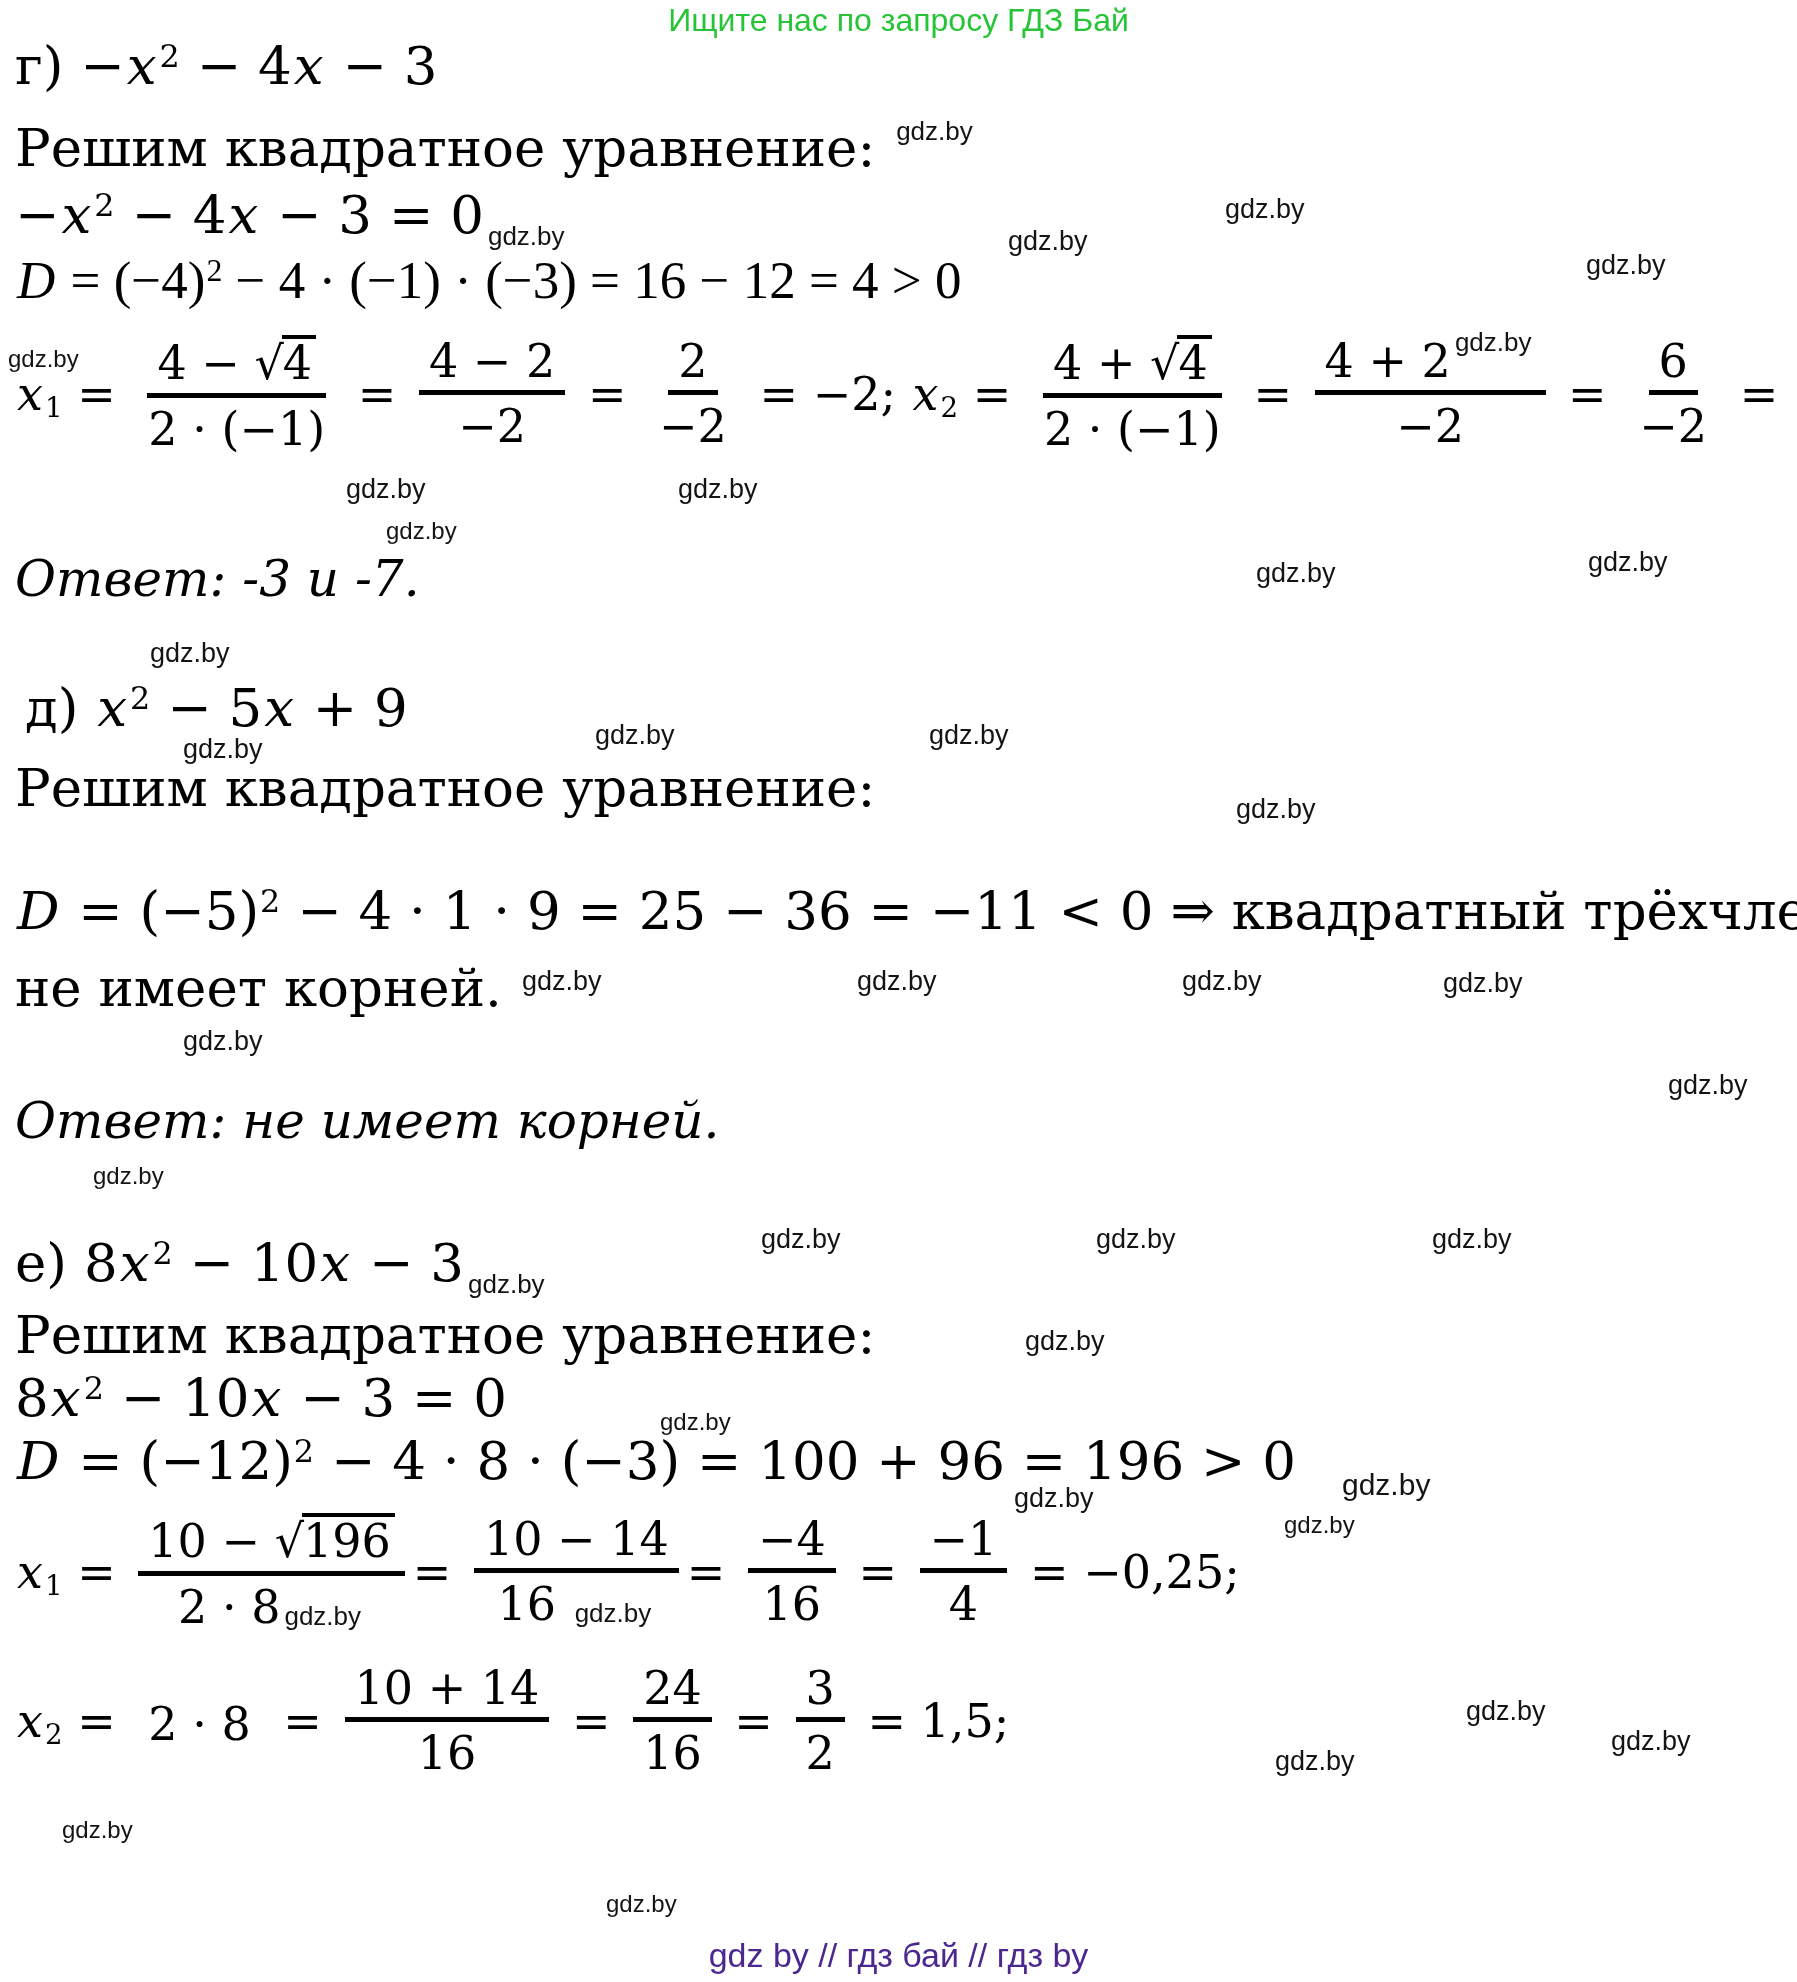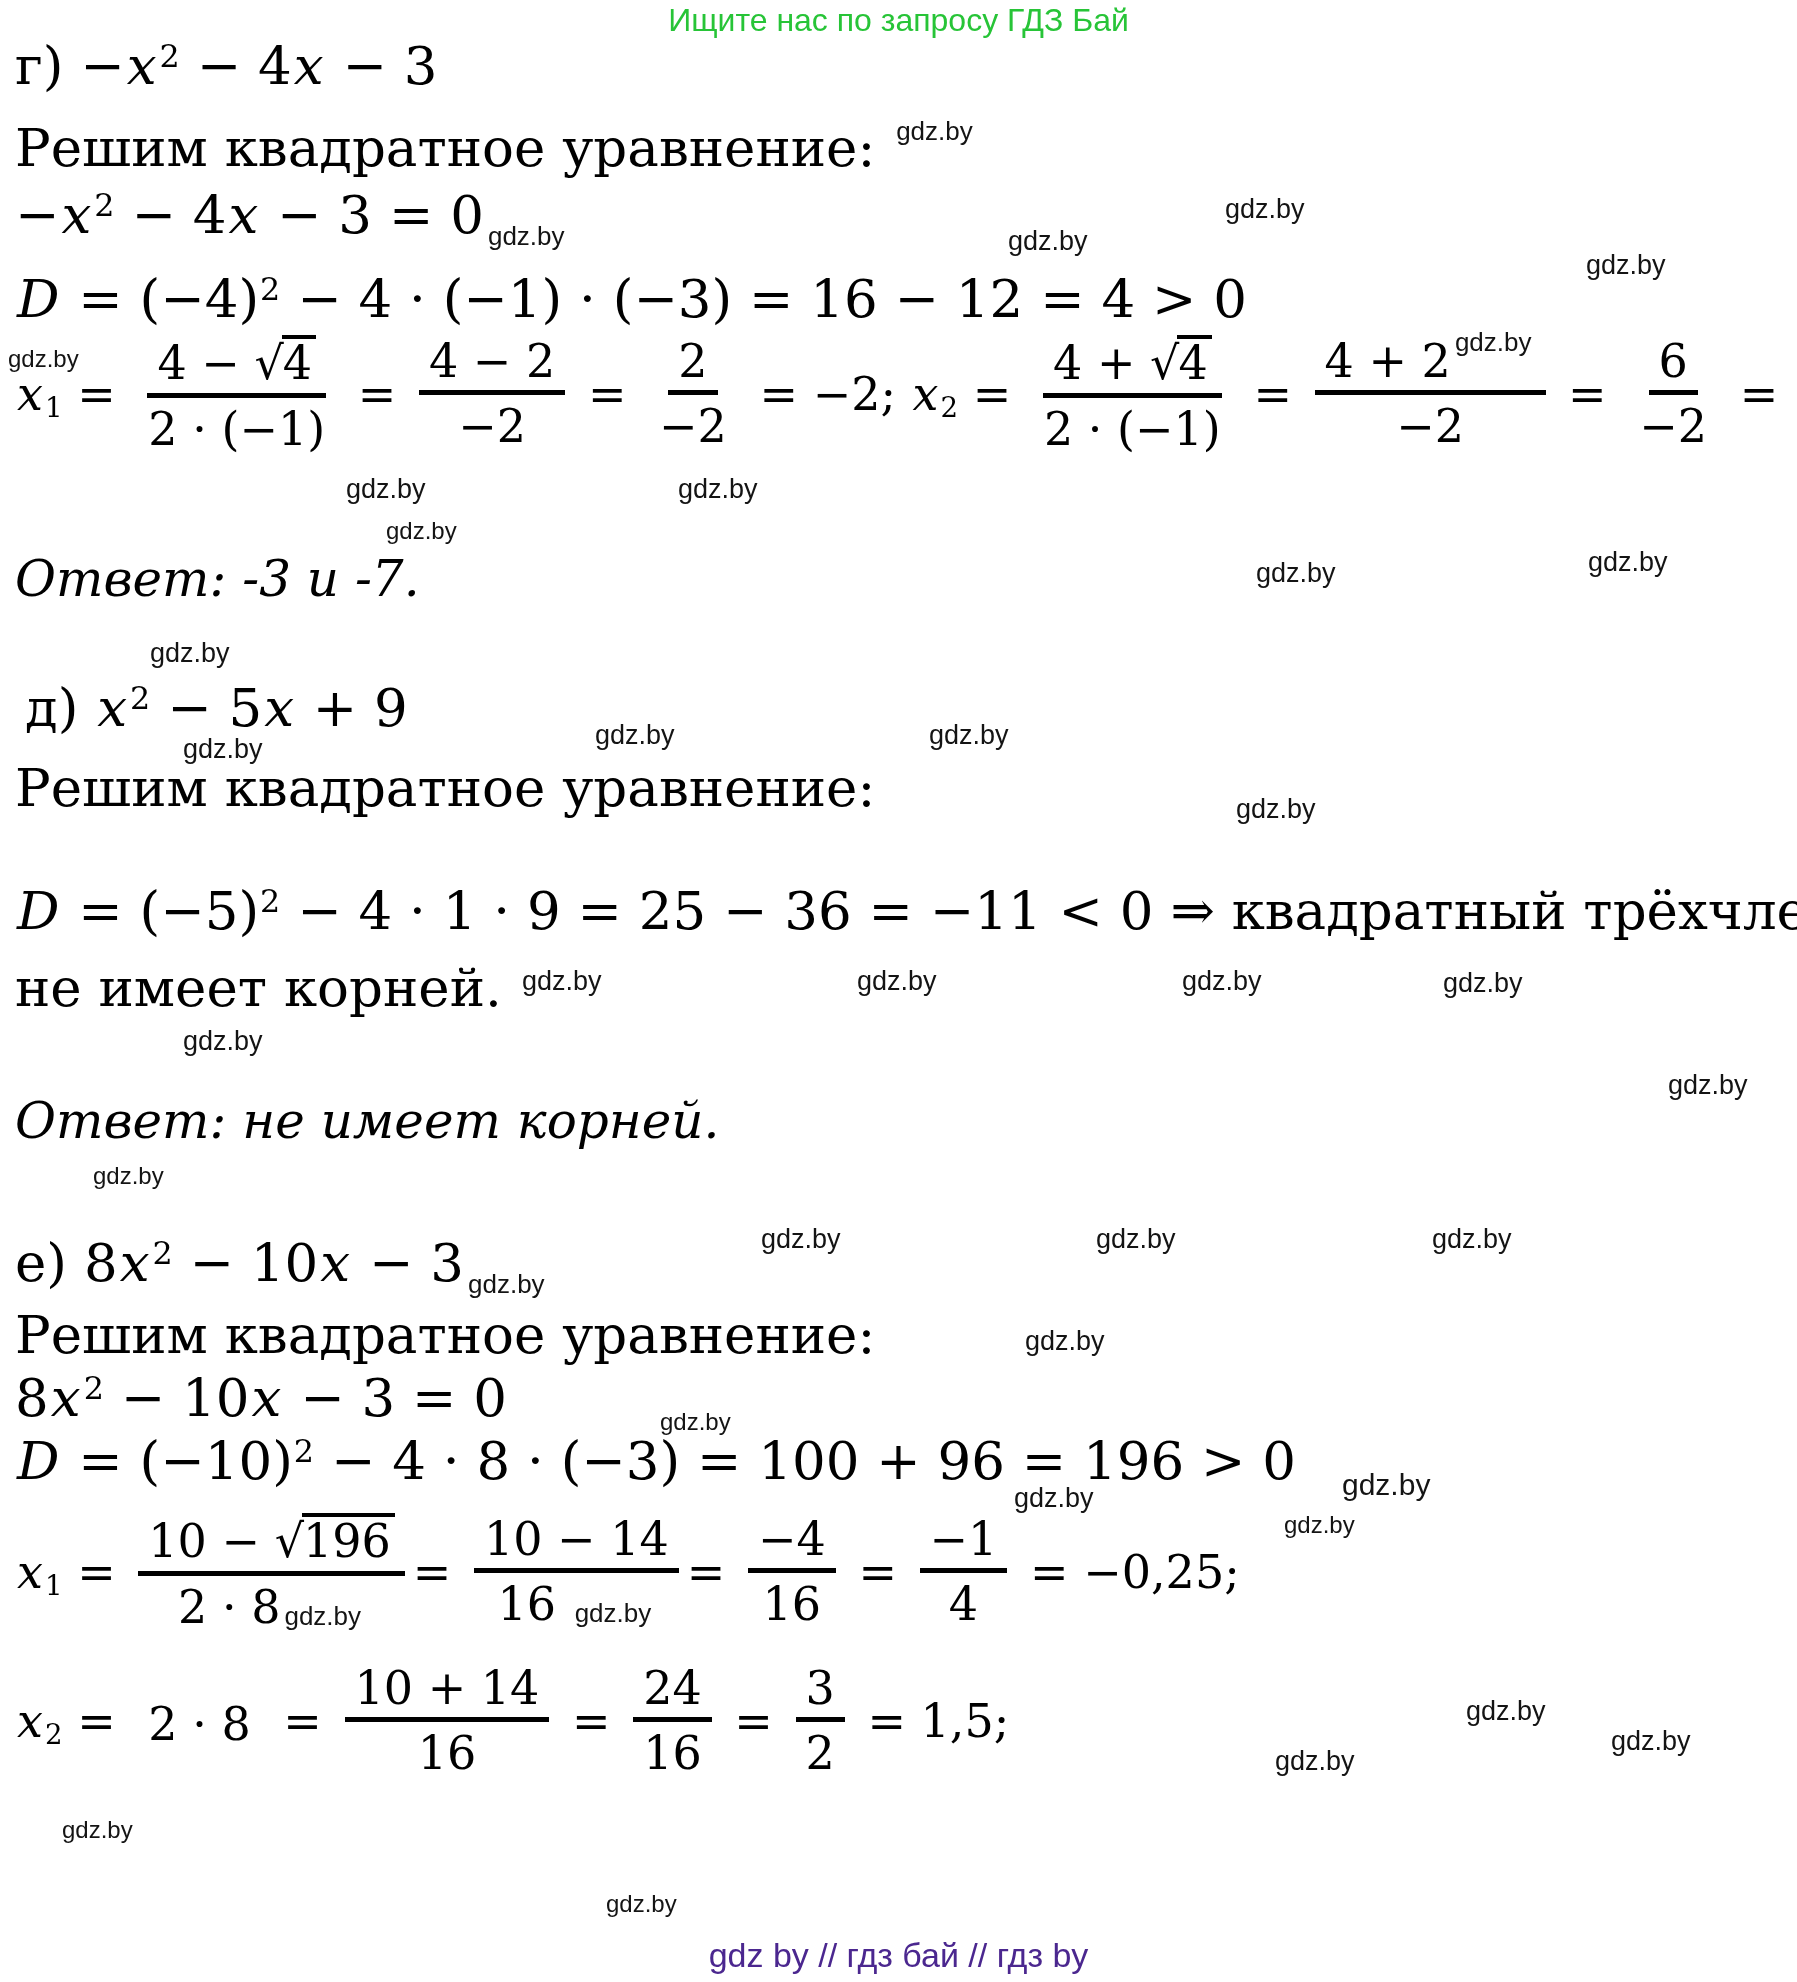--- a/index.html
+++ b/index.html
@@ -48,21 +48,21 @@
 </head>
 <body>
 
 <div id="page">
 
   <div id="promo" class="line center" style="top: 2px; color: rgb(39, 196, 55);">Ищите нас по запросу ГДЗ Бай</div>
 
   <div class="line math" style="left:15px;top:34px;"><span class="mt">г) −</span><span class="mv">x</span><span class="msup">2</span><span class="mt"> − 4</span><span class="mv">x</span><span class="mt"> − 3</span></div>
   <div class="line math" style="left:15px;top:116px;"><span class="mt">Решим квадратное уравнение: </span><span class="wmi wm-sup">gdz.by</span></div>
   <div class="line math" style="left:15px;top:183px;"><span class="mt">−</span><span class="mv">x</span><span class="msup">2</span><span class="mt"> − 4</span><span class="mv">x</span><span class="mt"> − 3 = 0</span><span class="wmi wm-sub">gdz.by</span></div>
-  <div class="line math" style="left:15px;top:267px;"><span class="mv">D</span><span class="mt"> = (−4)</span><span class="msup">2</span><span class="mt"> − 4 · (−1) · (−3) = 16 − 12 = 4 &gt; 0</span></div>
+  <div class="line math" style="left:15px;top:249px;font-family:Liberation Serif, serif;"><span class="mv">D</span><span class="mt"> = (−4)</span><span class="msup">2</span><span class="mt"> − 4 · (−1) · (−3) = 16 − 12 = 4 &gt; 0</span></div>
   <div class="line xrow" style="left:15px;top:337px;"><span class="mv">x</span><span class="msb">1</span><span class="mt"> = </span><span class="mfrac">
         <span class="mnum"><span class="mt">4 − </span><span class="msqrt"><span class="msign">√</span><span class="mrad">4</span></span></span>
         <span class="mden"><span class="mt">2 · (−1)</span></span>
       </span><span class="mt"> = </span><span class="mfrac">
         <span class="mnum"><span class="mt">4 − 2</span></span>
         <span class="mden"><span class="mt">−2</span></span>
       </span><span class="mt"> = </span><span class="mfrac">
         <span class="mnum"><span class="mt">2</span></span>
         <span class="mden"><span class="mt">−2</span></span>
       </span><span class="mt"> = −2; </span><span class="mv">x</span><span class="msb">2</span><span class="mt"> = </span><span class="mfrac">
@@ -79,21 +79,21 @@
 
   <div class="line math" style="left:25px;top:676px;"><span class="mt">д) </span><span class="mv">x</span><span class="msup">2</span><span class="mt"> − 5</span><span class="mv">x</span><span class="mt"> + 9</span></div>
   <div class="line math" style="left:15px;top:756px;"><span class="mt">Решим квадратное уравнение:</span></div>
   <div class="line math" style="left:15px;top:879px;"><span class="mv">D</span><span class="mt"> = (−5)</span><span class="msup">2</span><span class="mt"> − 4 · 1 · 9 = 25 − 36 = −11 &lt; 0 ⇒ квадратный трёхчлен</span></div>
   <div class="line math" style="left:15px;top:956px;">не имеет корней.</div>
   <div class="line answer" style="left:15px;top:1091px;">Ответ: не имеет корней.</div>
 
   <div class="line math" style="left:15px;top:1231px;"><span class="mt">е) 8</span><span class="mv">x</span><span class="msup">2</span><span class="mt"> − 10</span><span class="mv">x</span><span class="mt"> − 3</span><span class="wmi wm-sub">gdz.by</span></div>
   <div class="line math" style="left:15px;top:1303px;"><span class="mt">Решим квадратное уравнение:</span></div>
   <div class="line math" style="left:15px;top:1366px;"><span class="mt">8</span><span class="mv">x</span><span class="msup">2</span><span class="mt"> − 10</span><span class="mv">x</span><span class="mt"> − 3 = 0</span></div>
-  <div class="line math" style="left:15px;top:1429px;"><span class="mv">D</span><span class="mt"> = (−10)</span><span class="msup">2</span><span class="mt"> − 4 · 8 · (−3) = 100 + 96 = 196 &gt; 0</span></div>
+  <div class="line math" style="left:15px;top:1429px;"><span class="mv">D</span><span class="mt"> = (−12)</span><span class="msup">2</span><span class="mt"> − 4 · 8 · (−3) = 100 + 96 = 196 &gt; 0</span></div>
   <div class="line xrow" style="left:15px;top:1515px;"><span class="mv">x</span><span class="msb">1</span><span class="mt"> = </span><span class="mfrac">
         <span class="mnum"><span class="mt">10 − </span><span class="msqrt"><span class="msign">√</span><span class="mrad">196</span></span></span>
         <span class="mden"><span class="mt">2 · 8</span><span class="wmi wm-base">gdz.by</span></span>
       </span><span class="mt">= </span><span class="mfrac">
         <span class="mnum"><span class="mt">10 − 14</span></span>
         <span class="mden"><span class="mt">16 </span><span class="wmi wm-base">gdz.by</span></span>
       </span><span class="mt">= </span><span class="mfrac">
         <span class="mnum"><span class="mt">−4</span></span>
         <span class="mden"><span class="mt">16</span></span>
       </span><span class="mt"> = </span><span class="mfrac">

